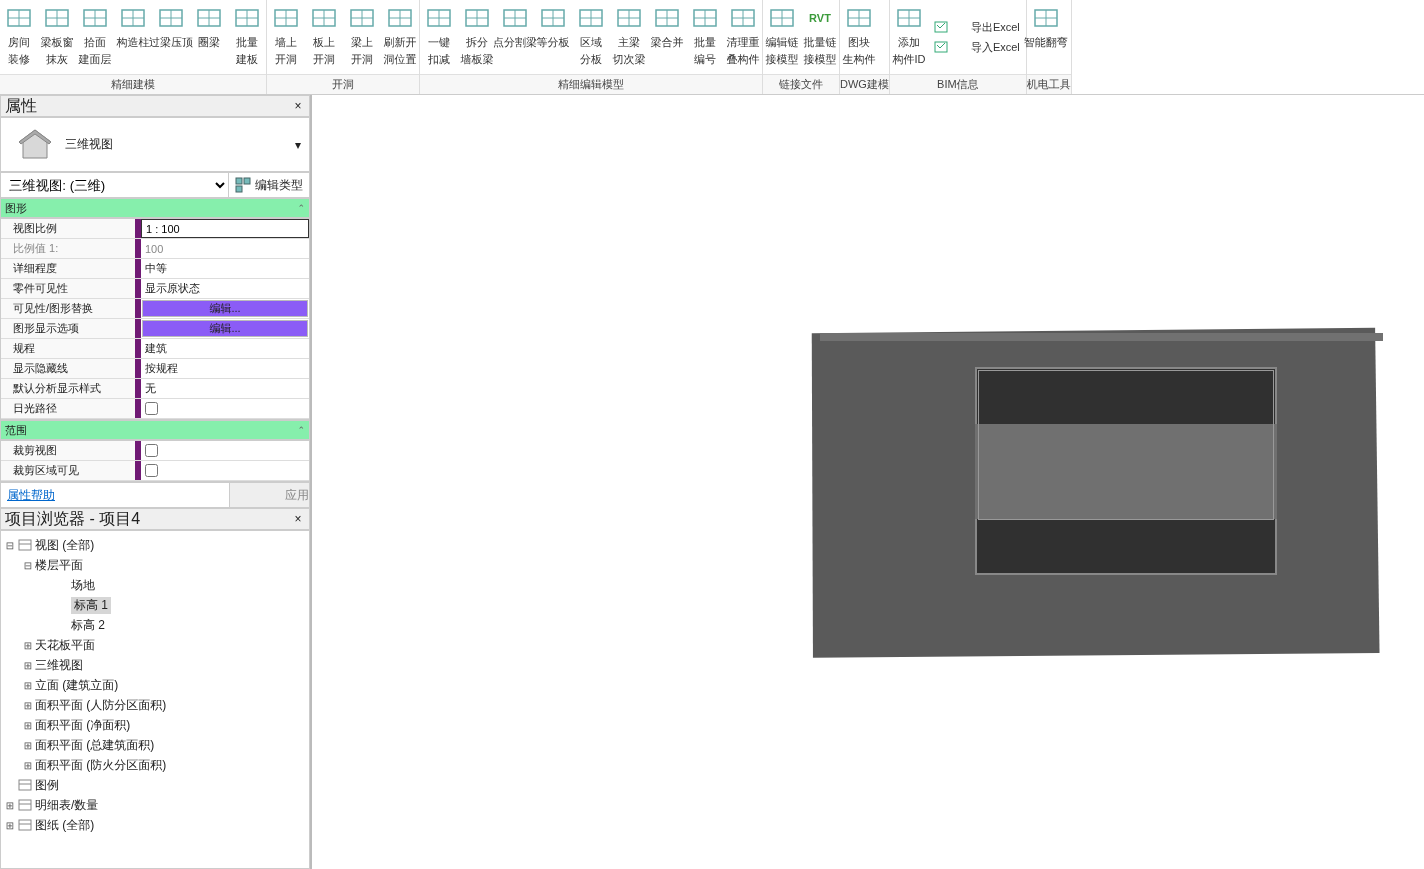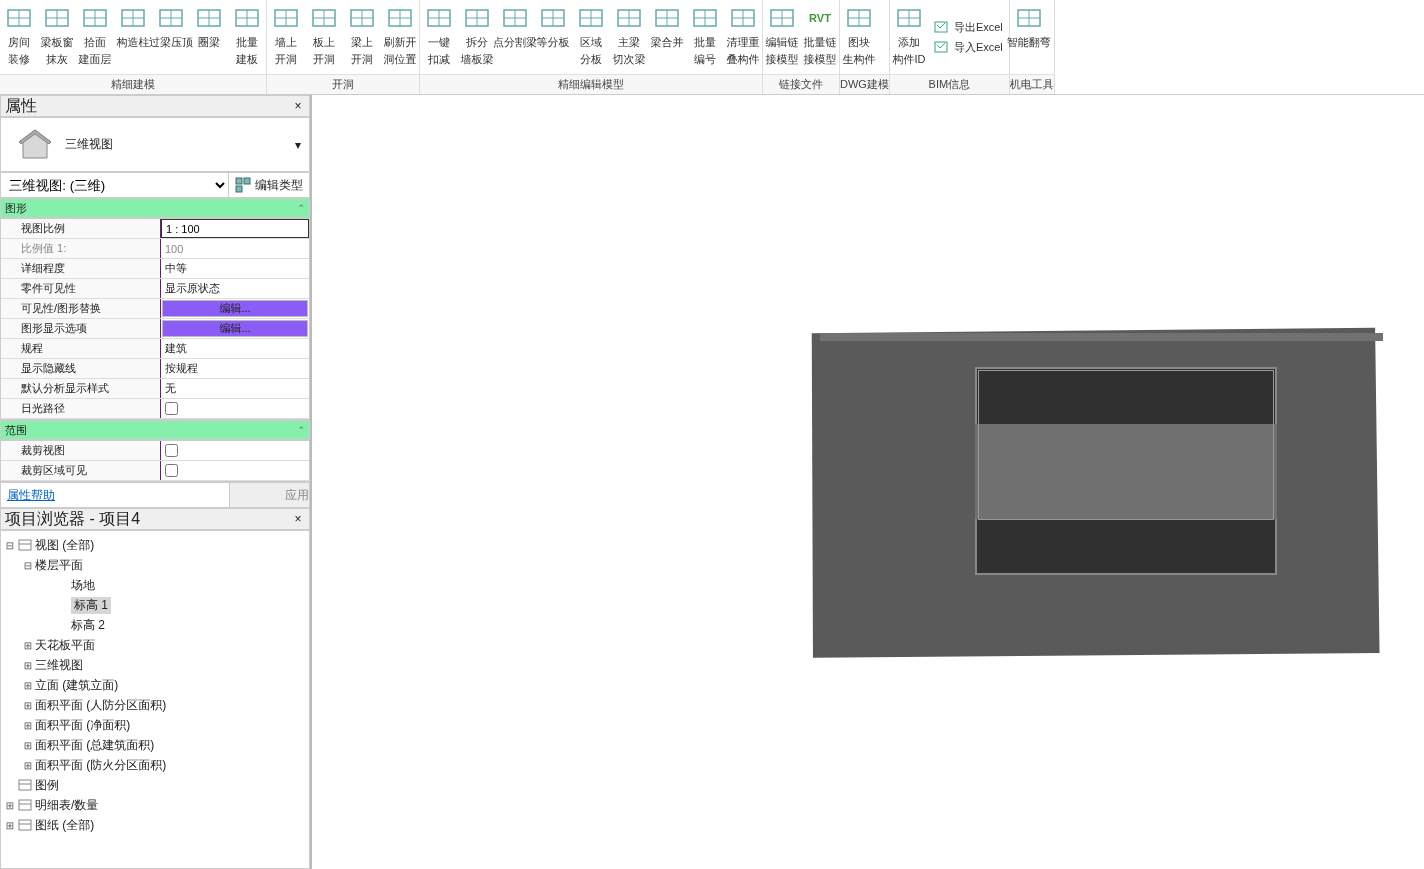--- a/index.html
+++ b/index.html
@@ -5,21 +5,21 @@
 * { box-sizing: border-box; margin: 0; padding: 0; font-family: "Microsoft YaHei", Arial, sans-serif; }
 body { background: #fff; width: 1424px; height: 869px; overflow: hidden; font-size: 12px; color: #222; }
 .ribbon { display: flex; background: #fff; border-bottom: 1px solid #ccc; height: 95px; }
 .ribbon-group { display: flex; flex-direction: column; border-right: 1px solid #ddd; }
 .ribbon-buttons { display: flex; flex: 1; }
 .rbtn { display: flex; flex-direction: column; align-items: center; justify-content: flex-start; width: 38px; padding: 4px 0 0 0; cursor: pointer; }
 .rbtn-icon { width: 28px; height: 28px; margin-bottom: 2px; display: flex; align-items: center; justify-content: center; }
 .rbtn-label { text-align: center; line-height: 17px; font-size: 11px; color: #333; white-space: pre; }
 .ribbon-group-title { text-align: center; font-size: 11px; color: #444; background: #f7f7f7; border-top: 1px solid #e0e0e0; padding: 2px 0; }
 .side-col { display: flex; flex-direction: column; justify-content: center; padding: 4px 6px; }
-.side-btn { display: flex; align-items: center; font-size: 11px; color: #333; padding: 2px 0; cursor: pointer; }
+.side-btn { display: flex; align-items: center; font-size: 11px; color: #333; padding: 2px 0; cursor: pointer; gap: 17px; }
 .side-btn .icn { width: 16px; height: 16px; margin-right: 4px; }
 
 .main-area { display: flex; height: calc(869px - 95px); }
 .side-panels { width: 312px; display: flex; flex-direction: column; border-right: 2px solid #bbb; }
 .panel-header { display: flex; align-items: center; background: #efefef; border: 1px solid #ccc; height: 22px; padding: 0 4px; }
 .panel-title { flex: 1; font-size: 16px; }
 .panel-close { width: 14px; text-align: center; cursor: pointer; }
 
 .type-selector { display: flex; align-items: center; background: #fff; border: 1px solid #ccc; height: 55px; padding: 4px; }
 .type-icon { width: 48px; height: 40px; display: flex; align-items: center; justify-content: center; margin: 0 6px; }
@@ -28,21 +28,21 @@
 
 .instance-row { display: flex; align-items: center; border: 1px solid #ccc; height: 26px; }
 .instance-select { flex: 1; padding: 2px 4px; background: #fff; border: none; }
 .edit-type-btn { display: flex; align-items: center; padding: 0 6px; border-left: 1px solid #ccc; height: 100%; cursor: pointer; }
 
 .category-header { display: flex; align-items: center; background: #86efac; border: 1px solid #ccc; height: 20px; padding: 0 4px; font-size: 11px; }
 .category-header .exp { margin-left: auto; font-size: 9px; color: #666; }
 
 .prop-grid { border: 1px solid #ccc; }
 .prop-row { display: flex; height: 20px; border-bottom: 1px solid #ddd; font-size: 11px; }
-.prop-label { width: 160px; padding: 2px 20px; background: #f9f9f9; border-right: 1px solid #701a75; display:flex; align-items:center;}
+.prop-label { width: 140px; padding: 2px 12px; background: #f9f9f9; border-right: 6px solid #701a75; display:flex; align-items:center;}
 .prop-val { flex: 1; padding: 2px 4px; background: #fff; display:flex; align-items:center; }
 .prop-val.btn { background: #8b5cf6; justify-content: center; cursor: pointer; border:1px solid #bbb; margin:1px;}
 .prop-val input[type="text"] { width: 100%; border: none; outline: none; font-size: 11px; }
 .prop-val input[type="checkbox"] { }
 .prop-label.disabled { color:#888;}
 
 .help-row { display: flex; align-items: center; border: 1px solid #ccc; height: 26px; }
 .help-link { color: #0066cc; text-decoration: underline; padding: 0 6px; cursor: pointer; flex:1;}
 .apply-btn { width: 80px; text-align: right; background: #eee; border-left: 1px solid #ccc; height: 100%; line-height:24px; color:#888; }
 

